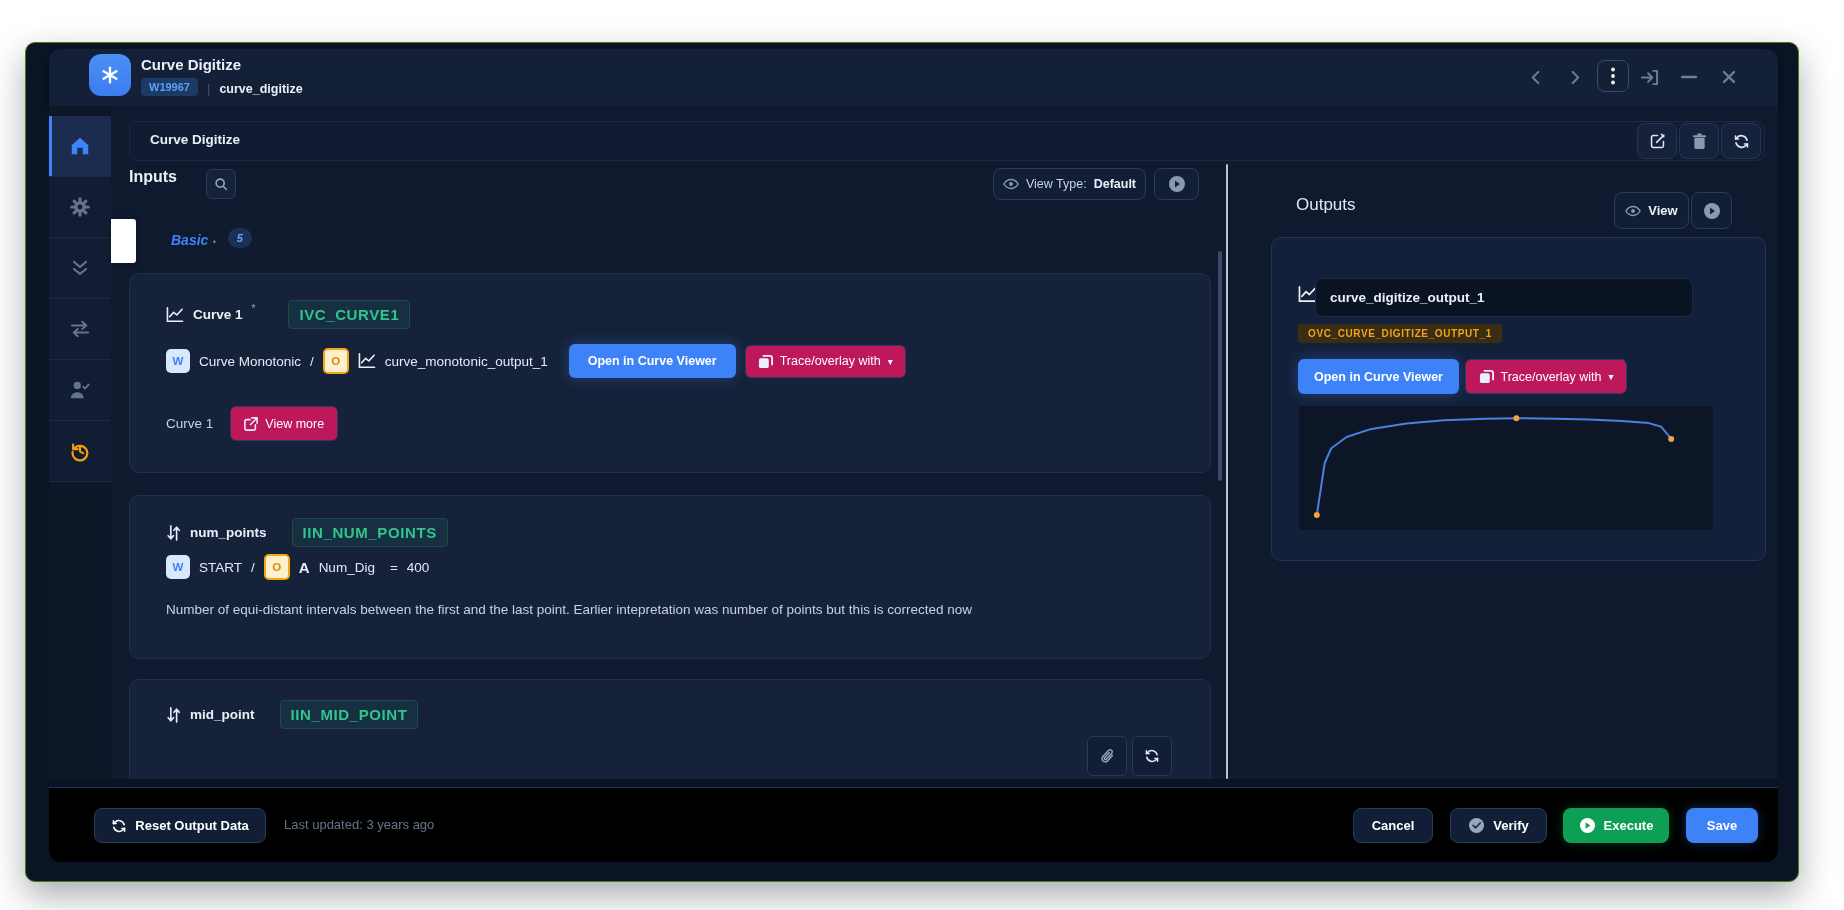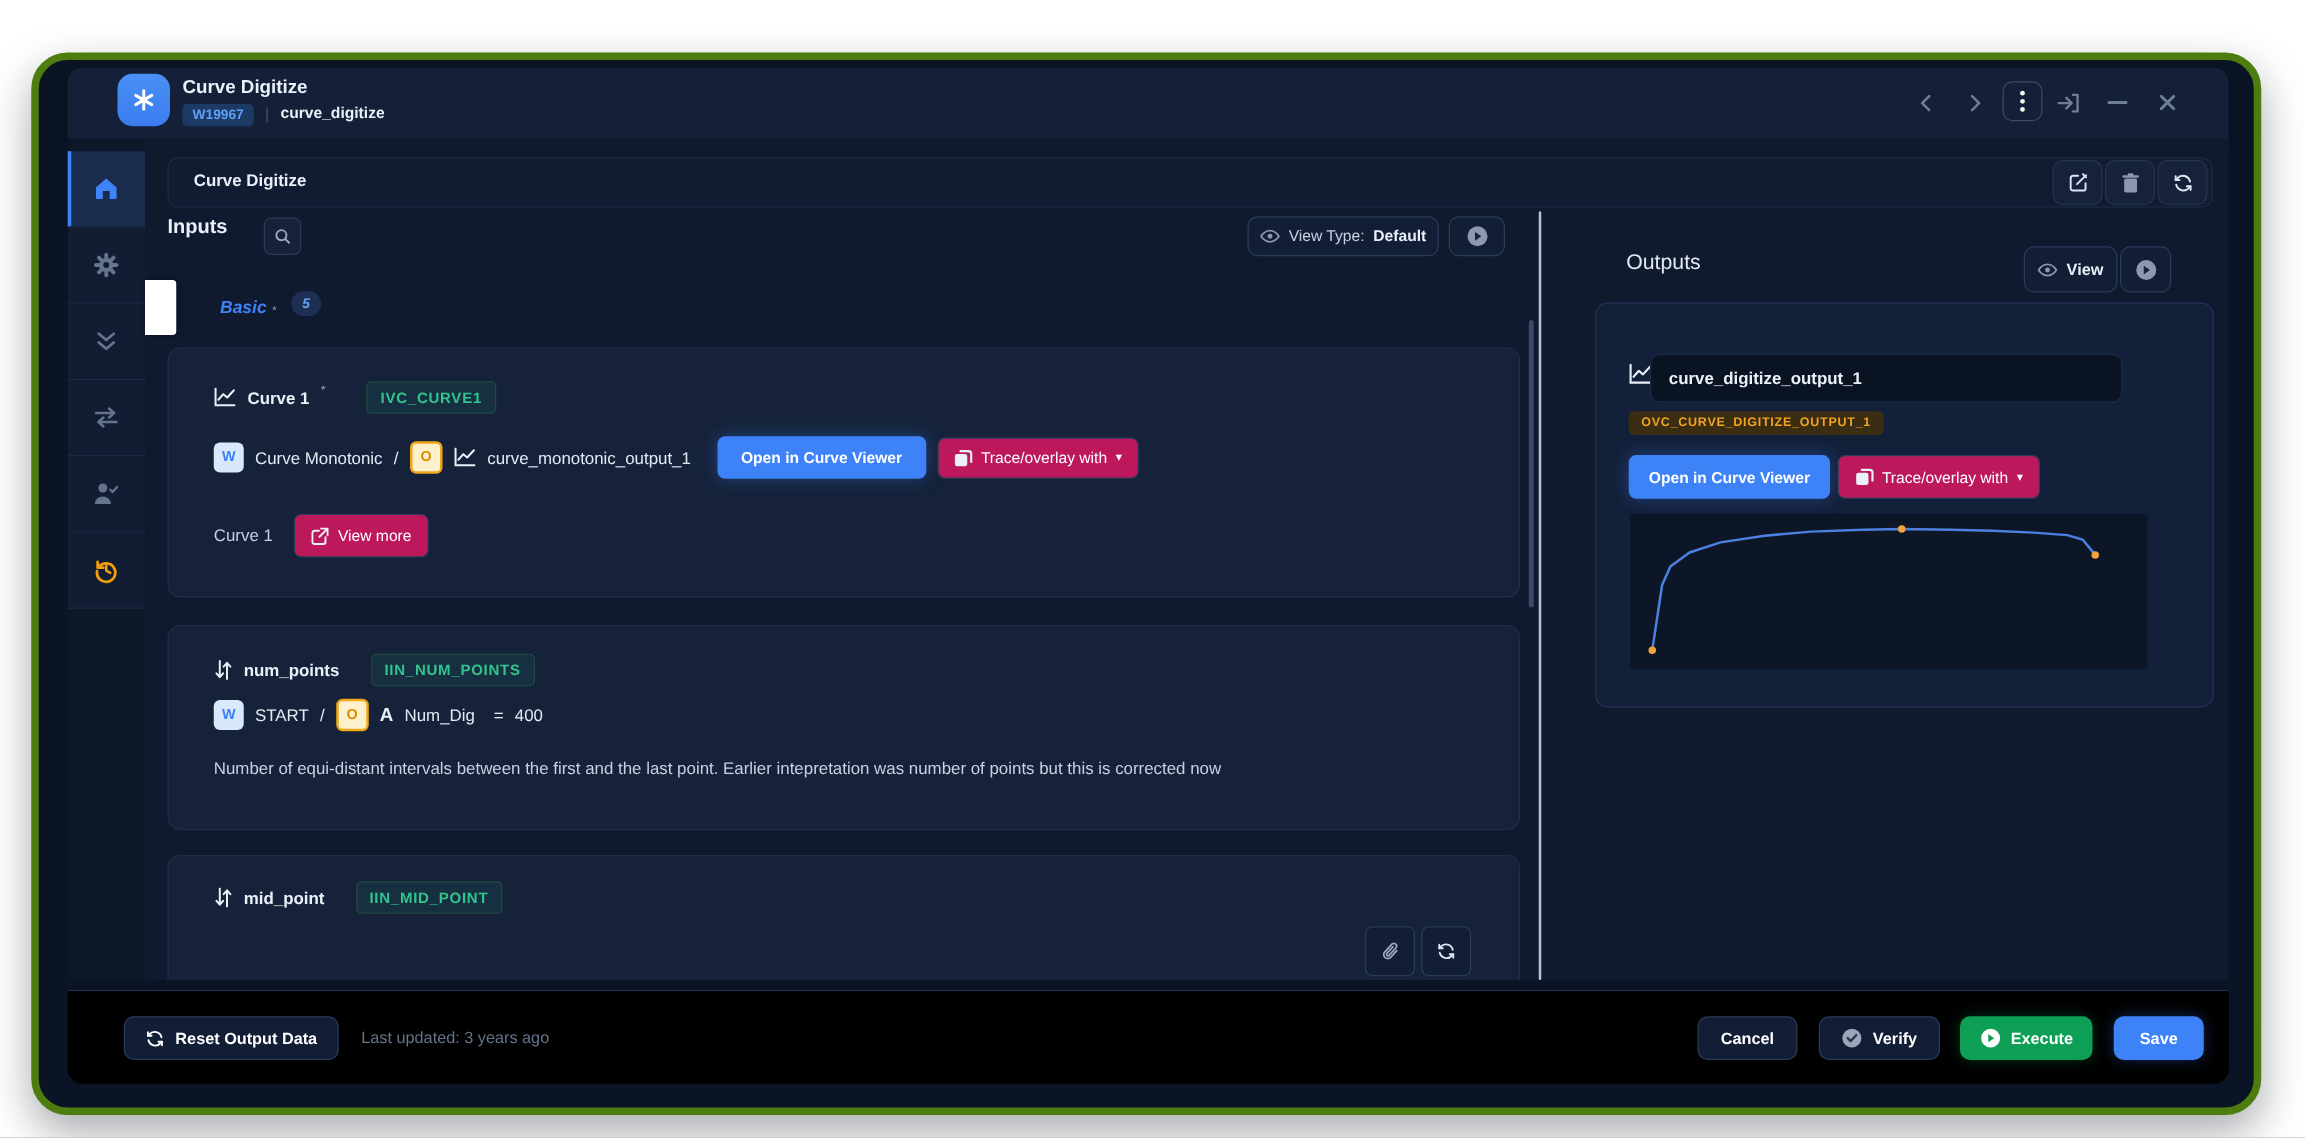--- a/index.html
+++ b/index.html
@@ -1,18 +1,18 @@
 <!DOCTYPE html>
 <html><head>
 <meta charset="utf-8">
 <style>
   html,body{margin:0;padding:0;background:#fff;}
   .stage{position:relative;width:1844px;height:910px;background:#ffffff;font-family:"Liberation Sans",sans-serif;overflow:hidden;color:#EAF0F8;}
   .abs{position:absolute;}
-  .win{left:25px;top:42px;width:1772px;height:838px;background:#0B1424;border:6px solid #4d7c0f;border-radius:29px;box-shadow:0 14px 34px rgba(10,16,30,.35);}
+  .win{left:25px;top:42px;width:1772px;height:838px;background:#0B1424;border:1px solid #4d7c0f;border-radius:10px;box-shadow:0 14px 34px rgba(10,16,30,.35);}
   .hdr{left:23px;top:6px;width:1729px;height:57px;background:#141F38;border-radius:12px 12px 0 0;box-shadow:0 2px 6px rgba(0,0,0,.35);}
   .appbody{left:23px;top:63px;width:1729px;height:673px;background:#0F1A2F;overflow:hidden;}
   .sidebar{left:0;top:0;width:62px;height:673px;background:#0D1728;border-right:1px solid #1B2843;}
   .sitem{position:relative;width:62px;height:60px;display:flex;align-items:center;justify-content:center;background:#121D33;border-bottom:1px solid #1C2944;cursor:pointer;}
   .sitem.active{background:#1B2B4D;}
   .sitem.active::before{content:"";position:absolute;left:0;top:0;bottom:0;width:3px;background:#3F83F8;}
   .content{left:62px;top:0;width:1667px;height:673px;background:#0F1A2F;}
   .titlebar{left:18px;top:15px;width:1634px;height:38px;background:#111C33;border:1px solid #1D2A45;border-radius:8px;}
   .tbtext{position:absolute;left:20px;top:10px;font-size:13.5px;font-weight:bold;color:#EAF0F8;}
   .sqbtn{position:absolute;width:38px;height:34px;top:1px;background:#16223C;border:1px solid #26354F;border-radius:8px;display:flex;align-items:center;justify-content:center;cursor:pointer;}
@@ -21,21 +21,21 @@
   .divider{background:rgba(226,233,244,.82);width:2px;border-radius:1px;}
   .scrollthumb{width:4px;background:#3C4A68;border-radius:2px;}
   .whitetab{background:#ffffff;border-radius:0 3px 3px 0;box-shadow:0 0 4px rgba(0,0,0,.4);}
   .tab-label{color:#3F83F8;font-weight:bold;font-size:14px;cursor:pointer;}
   .tab-star{color:#93A3B8;font-size:9px;}
   .tab-count{background:#1D2F52;color:#6AA2F8;font-size:11px;font-weight:bold;border-radius:10px;width:24px;height:20px;display:flex;align-items:center;justify-content:center;}
   .card{left:18px;width:1080px;background:#15223A;border:1px solid #1F2E4C;border-radius:10px;}
   .crow{position:absolute;left:36px;display:flex;align-items:center;gap:9px;}
   .fname{font-size:13.5px;font-weight:bold;color:#EAF0F8;}
   .req{color:#9AA7BB;font-size:10px;position:relative;top:-6px;}
-  .tag-green{font-size:12px;font-weight:bold;letter-spacing:.6px;color:#31C48D;background:rgba(49,196,141,.09);border:1px solid #1E4B42;border-radius:4px;padding:5px 10px;}
+  .tag-green{font-size:15px;font-weight:bold;letter-spacing:.6px;color:#31C48D;background:rgba(49,196,141,.09);border:1px solid #1E4B42;border-radius:4px;padding:5px 10px;}
   .tag-orange{font-size:10px;font-weight:bold;letter-spacing:.6px;color:#F0A321;background:#3B2D12;border-radius:4px;padding:4px 10px;display:inline-block;}
   .wbadge{width:24px;height:24px;border-radius:5px;background:#D8E9FC;color:#3B82F6;font-weight:bold;font-size:11.5px;display:flex;align-items:center;justify-content:center;}
   .obadge{width:22px;height:22px;border-radius:5px;background:#FDF0CD;border:2px solid #F0A818;color:#DE8A00;font-weight:bold;font-size:11.5px;display:flex;align-items:center;justify-content:center;}
   .ptext{font-size:13.5px;color:#E3EAF4;}
   .btn-blue{background:#3D83F7;border:none;border-radius:6px;color:#ffffff;font-weight:bold;font-size:12.5px;display:flex;align-items:center;justify-content:center;box-shadow:0 0 14px rgba(61,131,247,.35);cursor:pointer;font-family:inherit;}
   .btn-dark{background:#be185d;border:1px solid #2C3C5C;border-radius:6px;color:#fff;font-weight:normal;font-size:12.5px;display:flex;align-items:center;justify-content:center;gap:7px;cursor:pointer;font-family:inherit;}
   .desc{font-size:13.5px;color:#C6D1E2;}
   .dinput{background:#0A1322;border:1px solid #1D2A46;border-radius:6px;color:#EAF0F8;font-size:13.5px;padding:0 14px;font-family:inherit;}
   .footer{left:23px;top:744px;width:1729px;height:74px;background:#000000;border-top:1px solid #233150;border-radius:0 0 12px 12px;}
   .fbtn{position:absolute;top:20px;height:35px;border-radius:8px;display:flex;align-items:center;justify-content:center;gap:8px;font-weight:bold;font-size:13px;color:#fff;cursor:pointer;font-family:inherit;border:1px solid #2B3B5B;background:#121E36;}
@@ -56,21 +56,21 @@
       <div class="abs" style="left:40px;top:5px;width:42px;height:42px;border-radius:12px;background:linear-gradient(180deg,#4A90F4,#3B7CF0);display:flex;align-items:center;justify-content:center;">
         <svg width="22" height="22" viewBox="0 0 24 24">
             <g stroke="#fff" stroke-width="2.6" stroke-linecap="round">
               <line x1="12" y1="4" x2="12" y2="20"></line>
               <line x1="5" y1="8" x2="19" y2="16"></line>
               <line x1="5" y1="16" x2="19" y2="8"></line>
             </g>
           </svg>
       </div>
       <div class="abs" style="left:92px;top:7px;font-size:15px;font-weight:bold;">Curve Digitize</div>
-      <div class="abs" style="left:92px;top:29px;display:flex;align-items:flex-start;gap:9px;">
+      <div class="abs" style="left:92px;top:29px;display:flex;align-items:flex-end;gap:9px;">
         <span style="background:#1C3A66;color:#5EA0F6;font-size:11px;font-weight:bold;border-radius:4px;padding:3px 8px;">W19967</span>
         <span style="color:#44536E;font-size:13px;">|</span>
         <span style="font-size:12.5px;font-weight:bold;">curve_digitize</span>
       </div>
 
       <div class="abs wicon" style="left:1474px;top:15px;width:26px;height:26px;">
         <svg width="15" height="15" viewBox="0 0 16 16">
             <path d="M10 2L4 8l6 6" stroke="#6F7D95" stroke-width="2.2" fill="none" stroke-linecap="round" stroke-linejoin="round"></path>
           </svg>
       </div>

